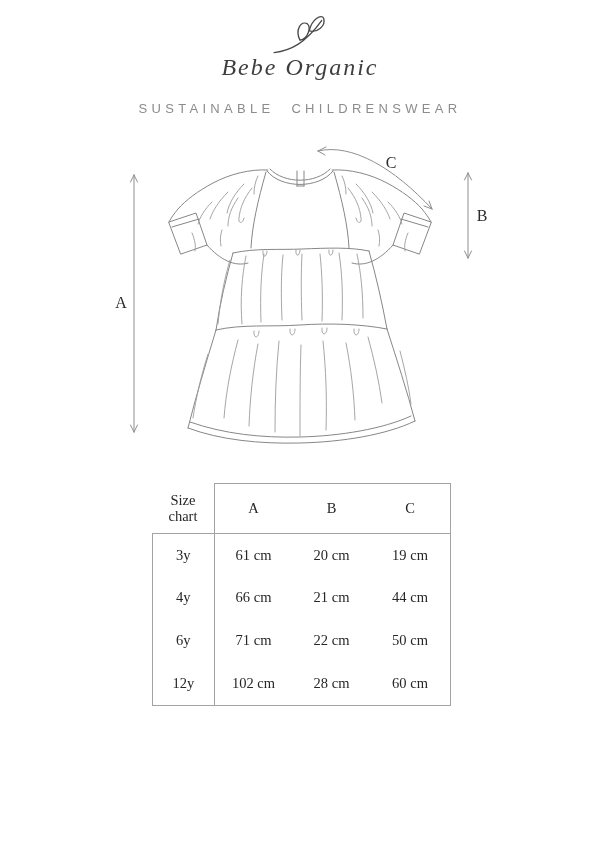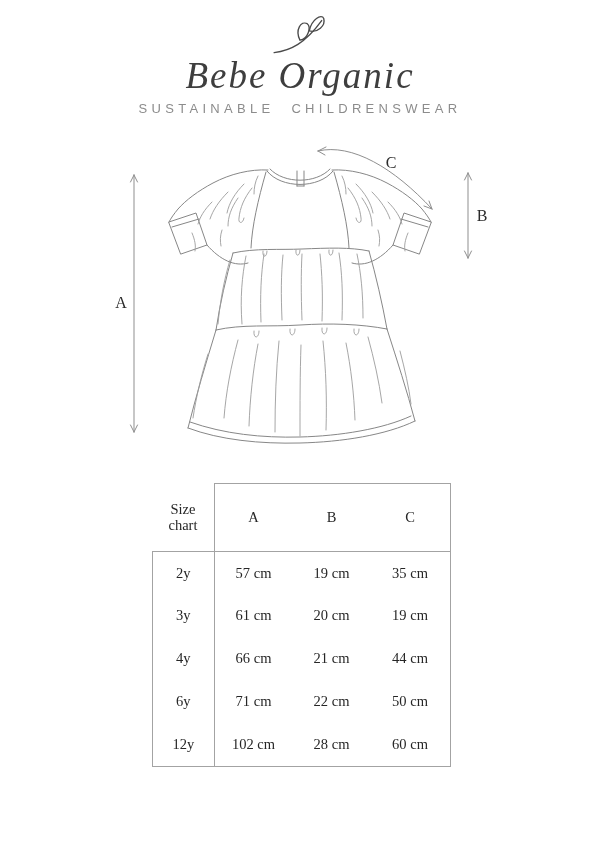--- a/index.html
+++ b/index.html
@@ -6,21 +6,21 @@
   body{
     width:600px;height:849px;background:#ffffff;position:relative;
     font-family:"Liberation Serif", serif;overflow:hidden;
   }
   .abs{position:absolute;}
   
   .sprig{left:270px;top:12px;width:62px;height:44px;}
   .brand-name{
     left:0;top:54px;width:600px;text-align:center;
     font-family:"Liberation Serif", serif;font-style:italic;font-weight:400;
-    font-size:37px;letter-spacing:2px;color:#3e3e3e;
+    font-size:24px;letter-spacing:2px;color:#3e3e3e;
   }
   .brand-tagline{
     left:0;top:101px;width:600px;text-align:center;
     font-family:"Liberation Sans", sans-serif;font-size:13px;
     letter-spacing:4.3px;word-spacing:9px;color:#8c8c8c;
   }
   
   .diagram{left:0;top:140px;width:600px;height:330px;}
   .sketch{stroke:#878787;stroke-width:1;fill:none;stroke-linecap:round;stroke-linejoin:round;}
   .wrinkle{stroke:#9c9c9c;stroke-width:0.9;fill:none;stroke-linecap:round;}
@@ -31,21 +31,21 @@
     position:absolute;left:152px;top:483px;width:296px;
     border-collapse:collapse;table-layout:fixed;color:#262626;
   }
   .size-table th,.size-table td{
     font-weight:normal;text-align:center;vertical-align:middle;
     padding:0;font-size:14.5px;font-family:"Liberation Serif", serif;
   }
   .size-table thead tr{height:37px;}
   .size-table tbody tr{height:43px;}
   th.corner{border-right:1px solid #a3a3a3;border-bottom:1px solid #a3a3a3;}
-  th.corner .corner-inner{width:50px;margin:17px auto;line-height:1.15;}
+  th.corner .corner-inner{width:50px;margin:8px auto;line-height:1.15;}
   th.meas{border-top:1px solid #a3a3a3;border-bottom:1px solid #a3a3a3;}
   th.meas.last{border-right:1px solid #a3a3a3;}
   td.size{border-left:1px solid #a3a3a3;border-right:1px solid #a3a3a3;}
   td.last{border-right:1px solid #a3a3a3;}
   .size-table tbody tr.lastrow td{border-bottom:1px solid #a3a3a3;margin-left:16px;}
 </style>
 </head>
 <body>
 
 <div>
@@ -125,26 +125,20 @@
         <th class="corner" style="width:61px;">
           <div class="corner-inner">Size chart</div>
         </th>
         <th class="meas" style="width:78px;">A</th>
         <th class="meas" style="width:78px;">B</th>
         <th class="meas last" style="width:79px;">C</th>
       </tr>
     </thead>
     <tbody>
       <tr>
-        <td class="size">2y</td>
-        <td>57 cm</td>
-        <td>19 cm</td>
-        <td class="last">35 cm</td>
-      </tr>
-      <tr>
         <td class="size">3y</td>
         <td>61 cm</td>
         <td>20 cm</td>
         <td class="last">19 cm</td>
       </tr>
       <tr>
         <td class="size">4y</td>
         <td>66 cm</td>
         <td>21 cm</td>
         <td class="last">44 cm</td>

